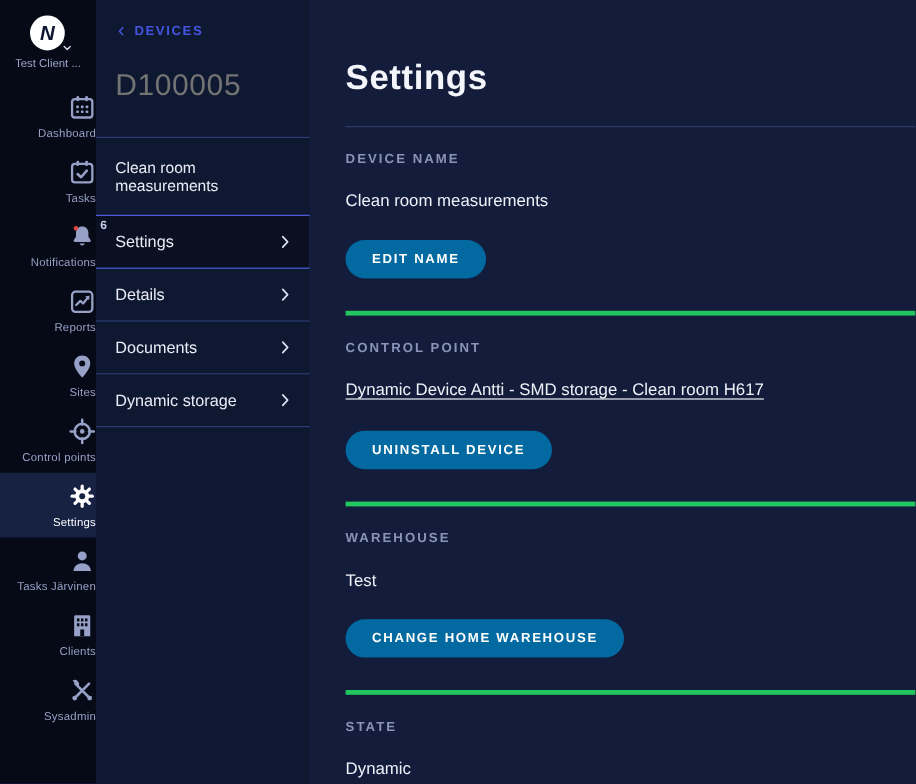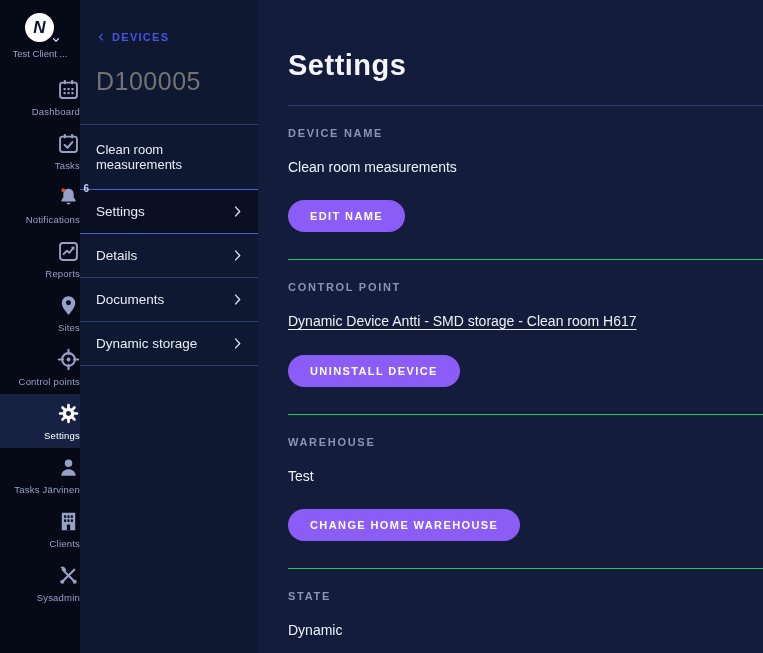--- a/index.html
+++ b/index.html
@@ -49,21 +49,21 @@
     position: absolute; top: -3px; right: -9px;
     font-size: 10px; color: #c9cfec; font-weight: 600;
   }
 
   
   .sidebar {
     width: 178px; min-width: 178px;
     background: #0f1831;
     display: flex; flex-direction: column;
   }
-  .sb-head { padding: 28px 16px 0 16px; }
+  .sb-head { padding: 18px 16px 0 16px; }
   .back-link {
     display: inline-flex; align-items: center; gap: 6px;
     color: #4355e0; font-size: 11px; font-weight: 700; letter-spacing: 1.3px;
     cursor: pointer; text-decoration: none;
   }
   .device-id {
     margin-top: 21px; margin-bottom: 28px;
     font-size: 25px; font-weight: 400; color: #737373; letter-spacing: .5px;
   }
   .sb-rule { border-bottom: 1px solid #2e3b74; }
@@ -86,35 +86,35 @@
   }
   .menu-chevron { color: #d9def2; display: flex; }
 
   
   .main { flex: 1; padding-left: 30px; }
   .page-title {
     margin-top: 49px;
     font-size: 29px; font-weight: 700; color: #f3f5fb; letter-spacing: .5px;
   }
   .title-rule { margin-top: 23px; border-bottom: 1px solid #2d3b6d; }
-  .section { padding: 21px 0 27px 0; border-bottom: 1px solid #22c55e; }
+  .section { padding: 21px 0 27px 0; border-bottom: 4px solid #22c55e; }
   .section.last { border-bottom: none; }
   .sec-label {
     font-size: 11px; font-weight: 700; letter-spacing: 1.7px;
     color: #8a93b8; text-transform: uppercase;
   }
   .sec-value { margin-top: 20px; font-size: 14px; color: #eef1f8; }
   .sec-link {
     margin-top: 20px; display: inline-block;
     font-size: 14px; color: #eef1f8; text-decoration: underline;
     text-underline-offset: 3px; cursor: pointer;
   }
   .btn {
     margin-top: 25px; display: inline-block;
-    background: #8b5cf6; color: #ffffff;
+    background: #0369a1; color: #ffffff;
     font-family: "Liberation Sans", sans-serif;
     font-size: 11px; font-weight: 700; letter-spacing: 1.4px;
     padding: 10px 22px; border: none; border-radius: 17px;
     cursor: pointer;
   }
   svg { display: block; }
 </style>
 </head>
 <body>
 

